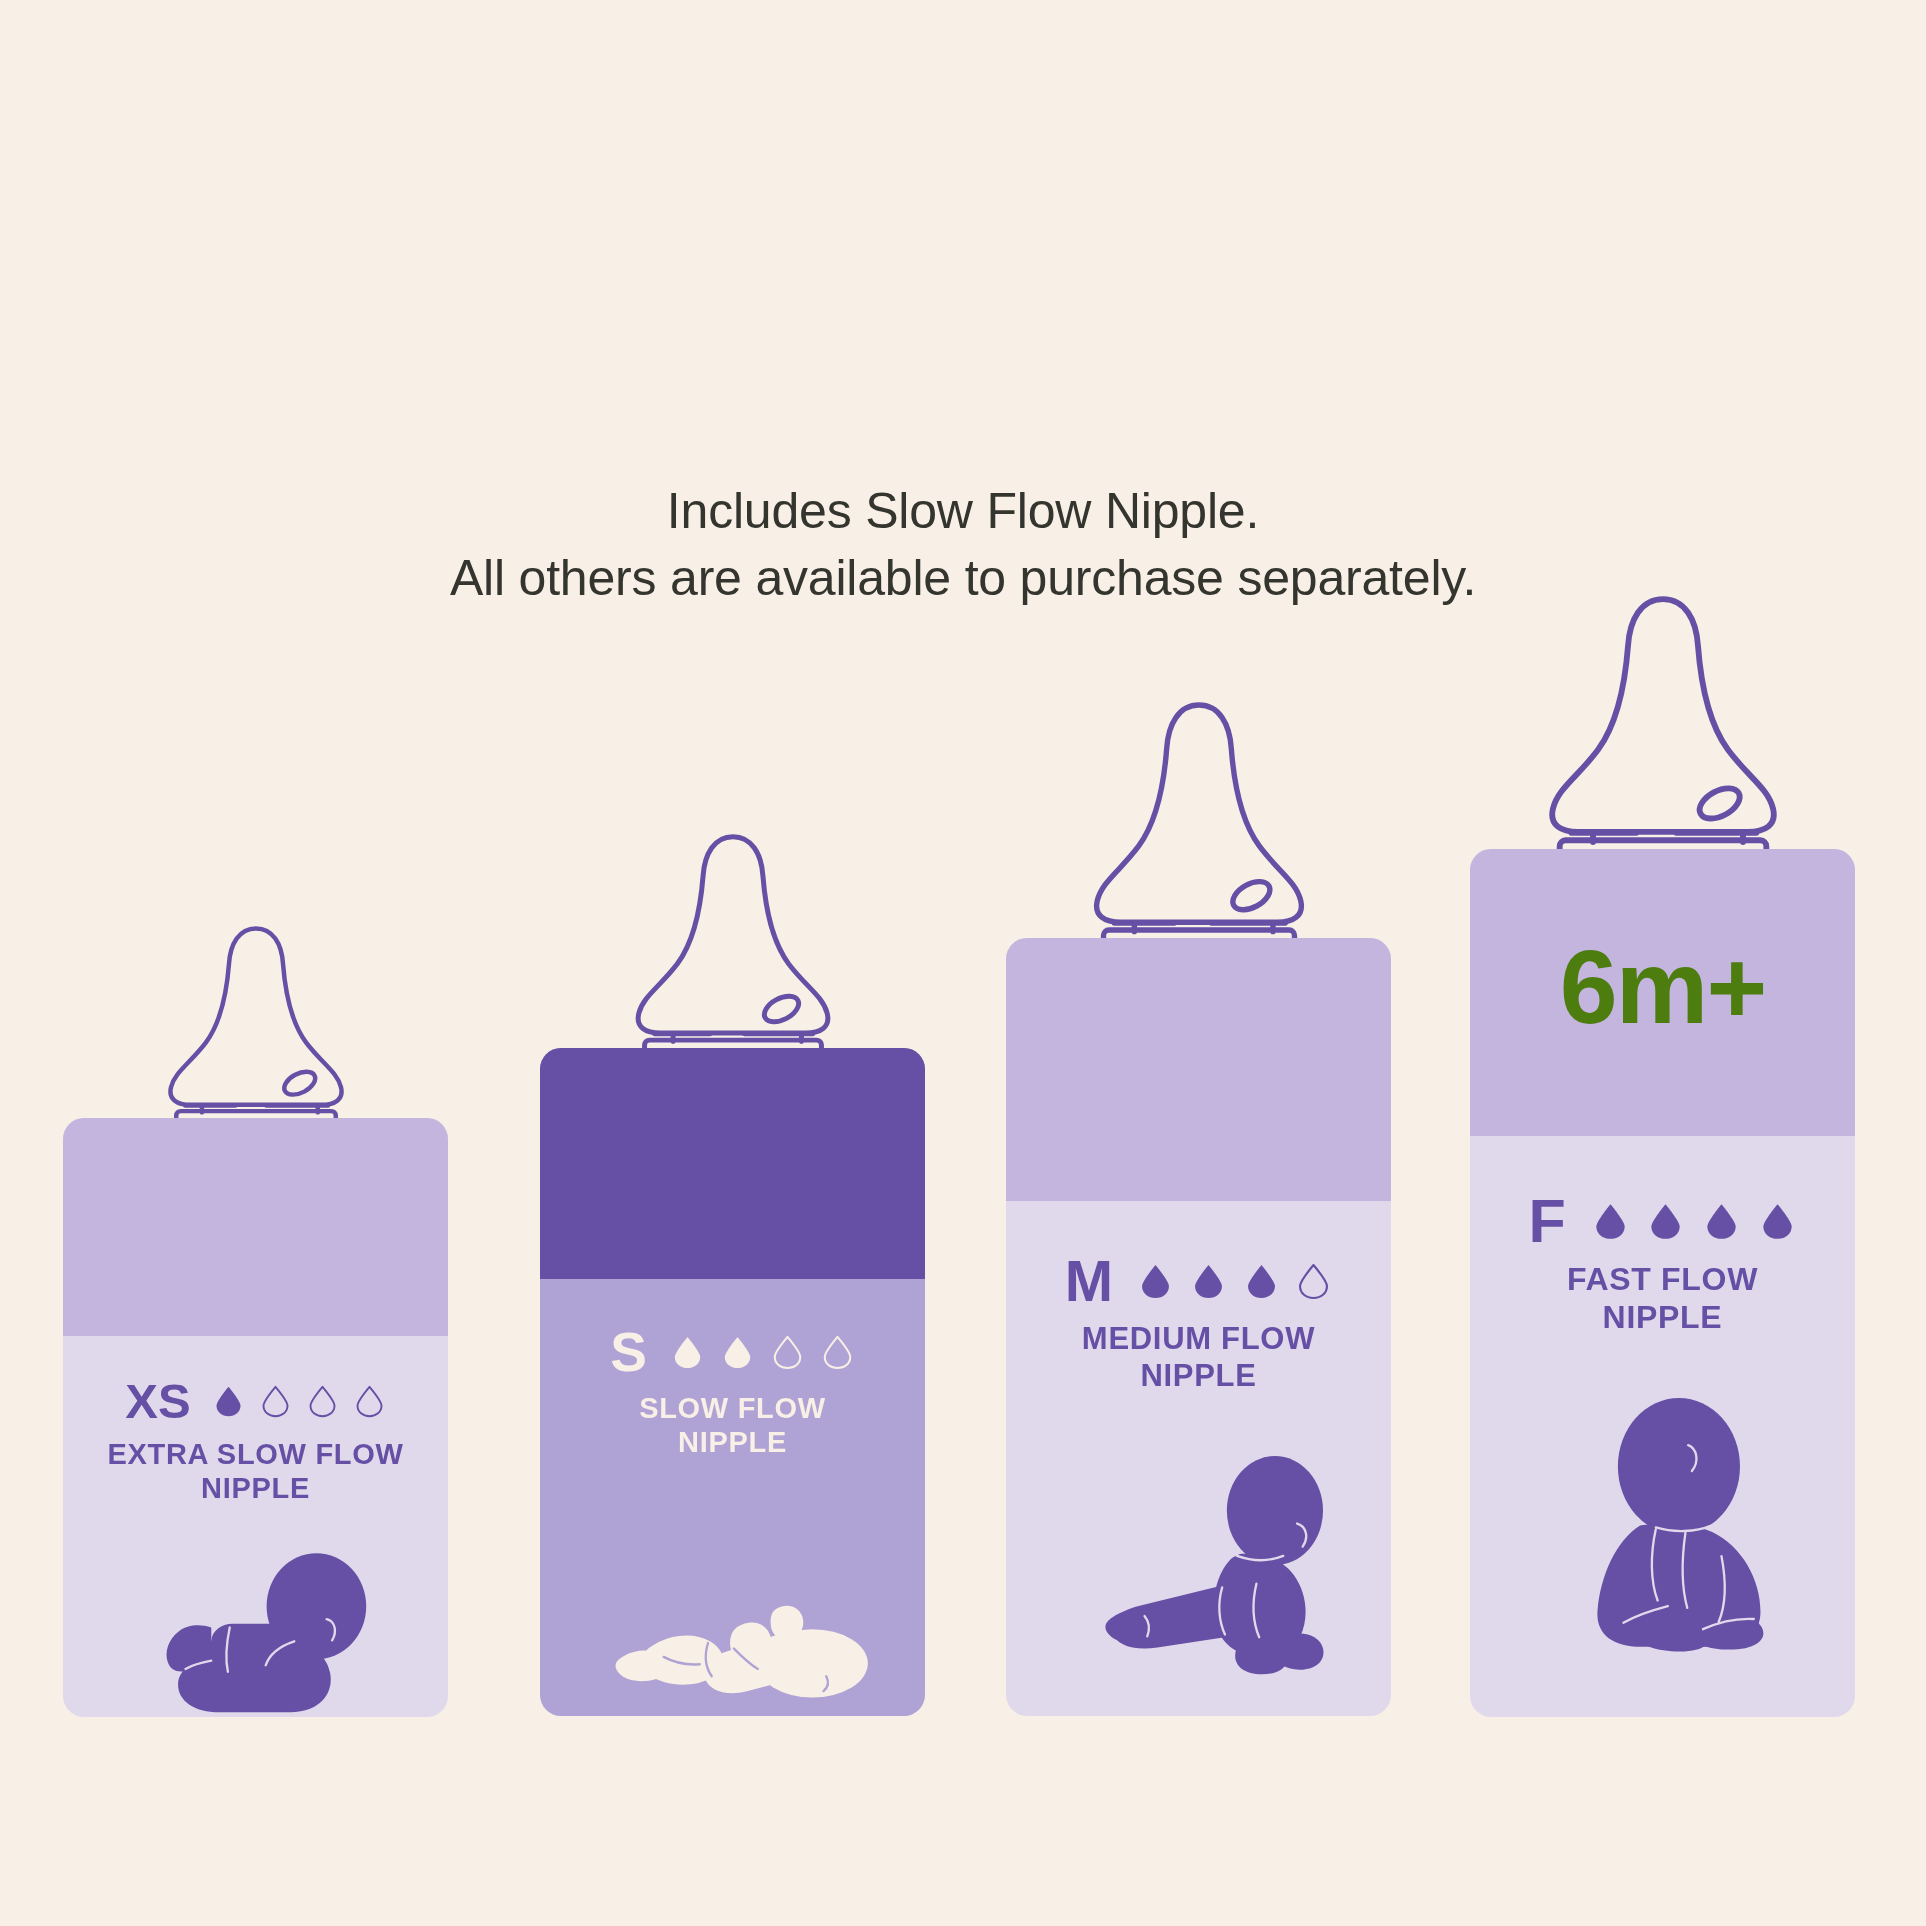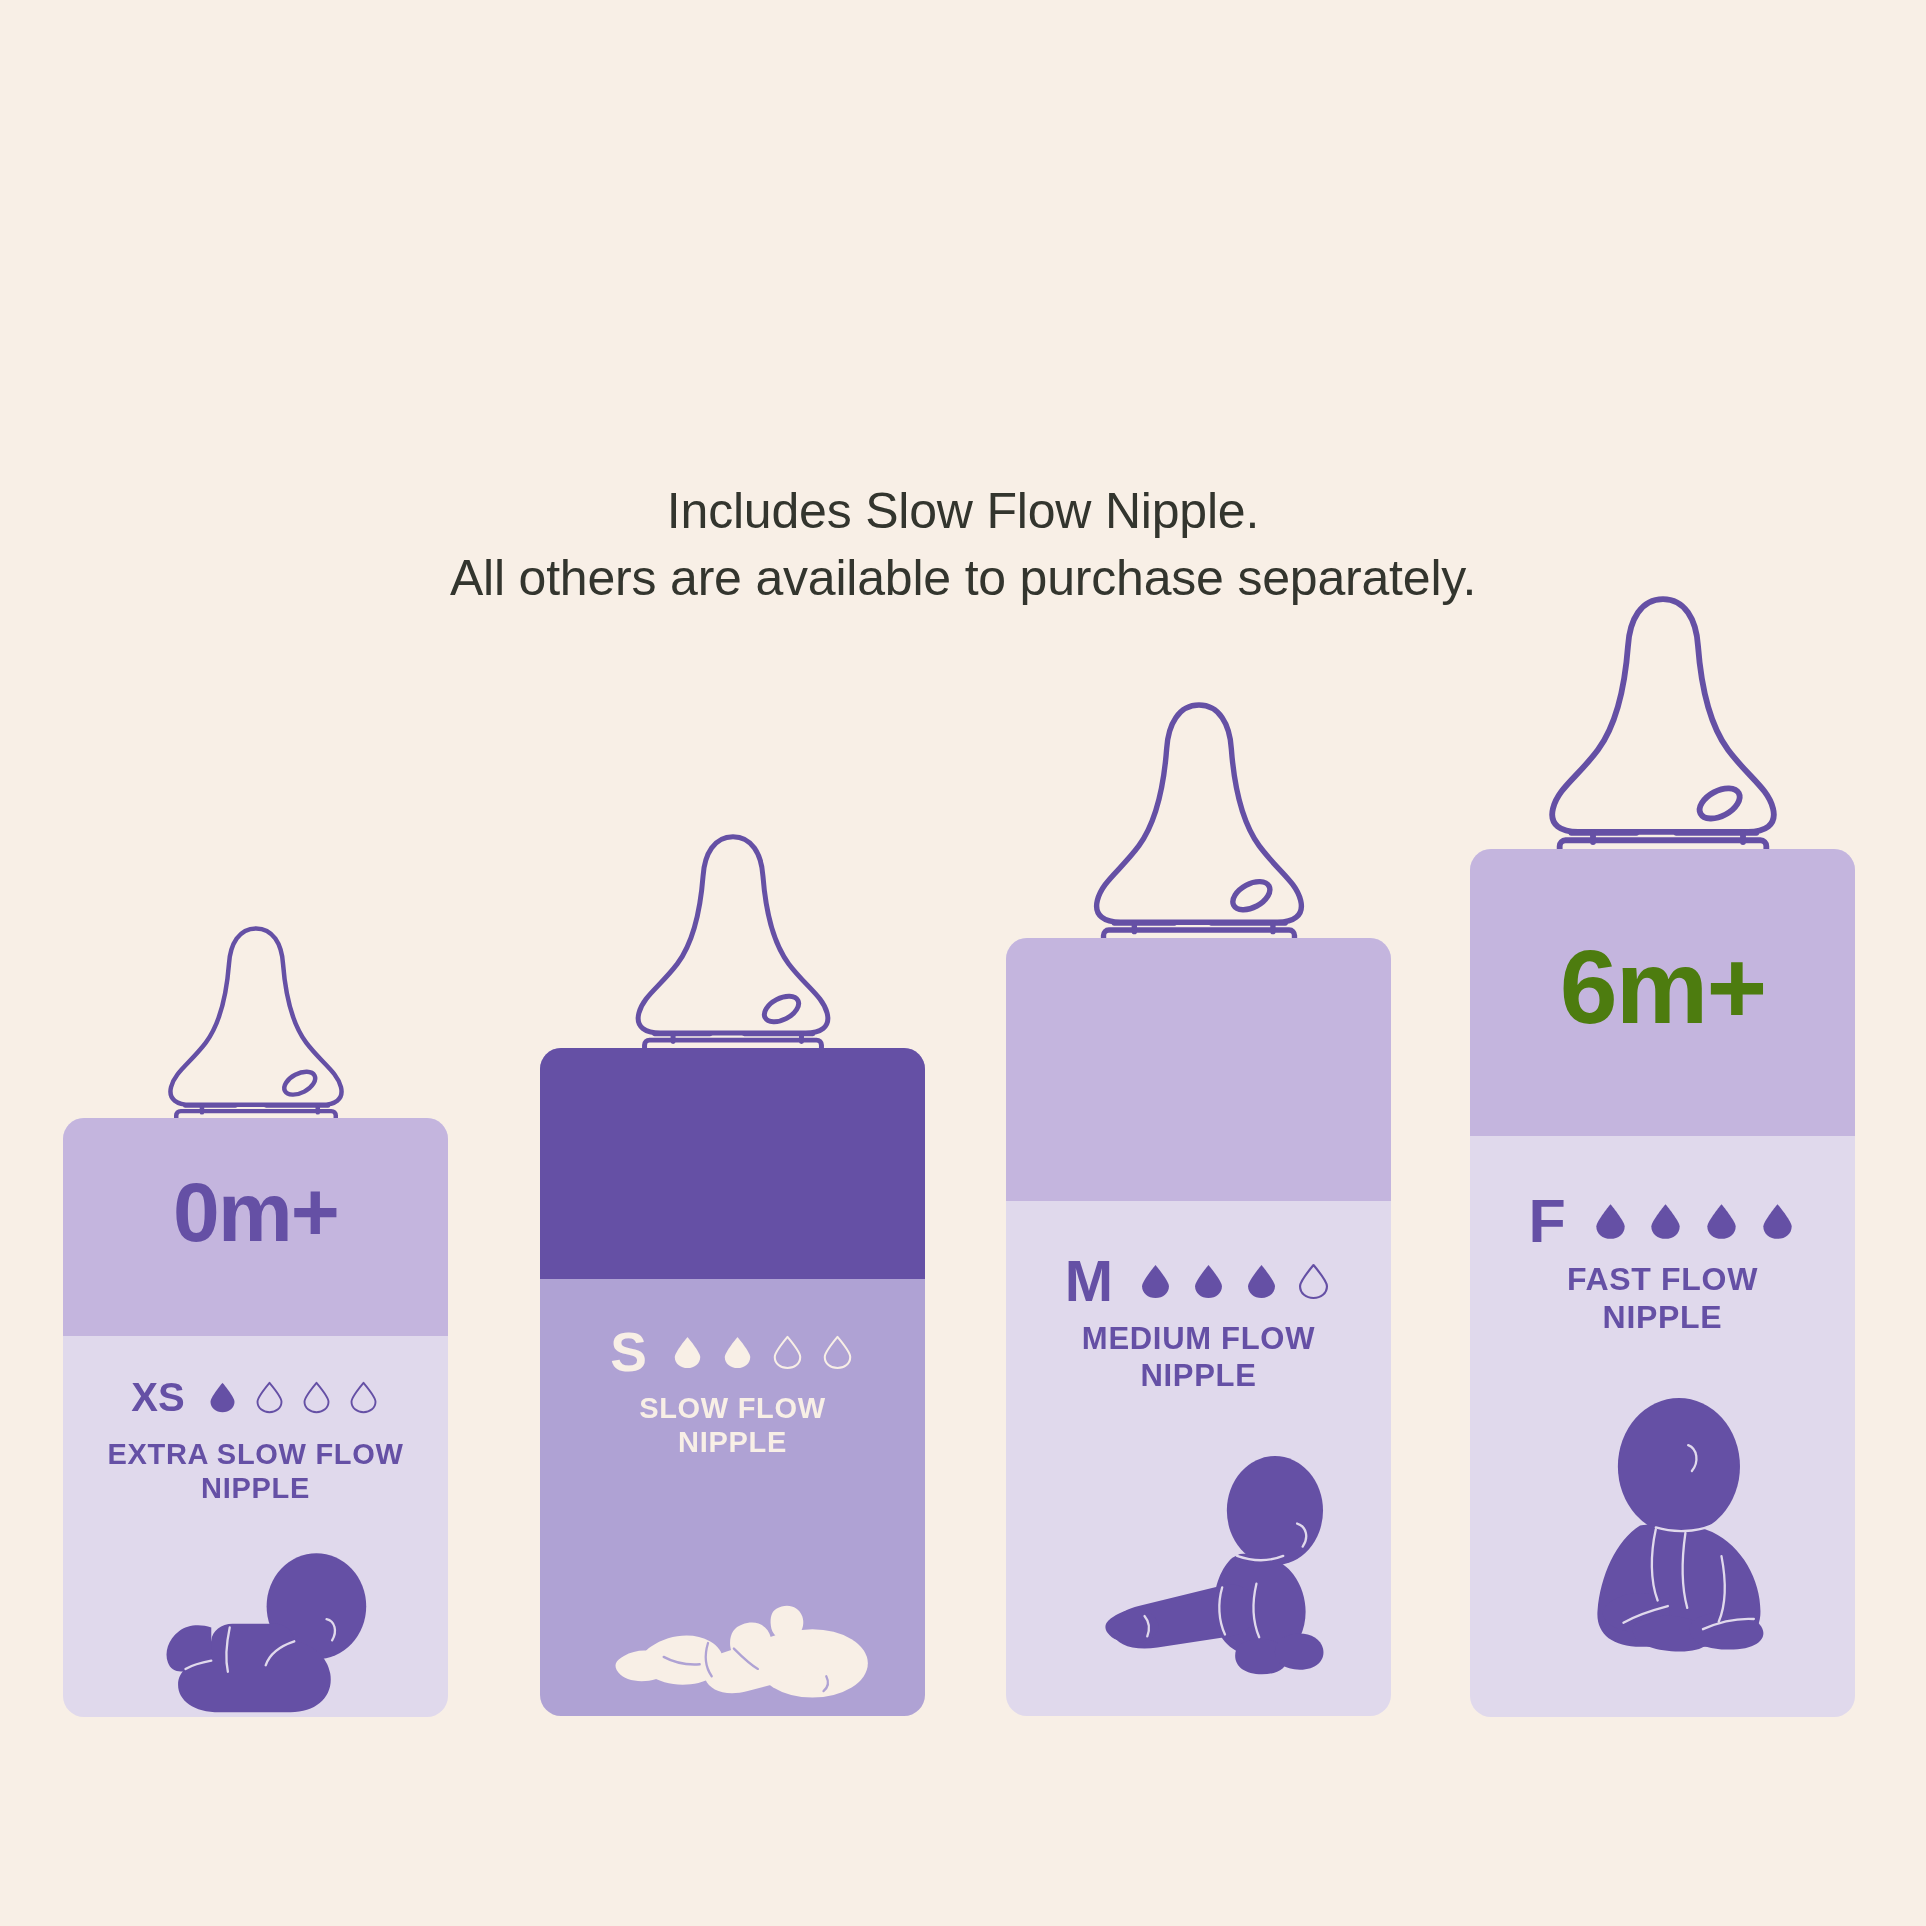--- a/index.html
+++ b/index.html
@@ -108,23 +108,22 @@
       <path d="M166 297 L262 297"></path>
       <path d="M66 297 L66 308"></path>
       <path d="M246 297 L246 308"></path>
       <rect x="26" y="306" width="248" height="18" rx="7"></rect>
     </g>
   </svg>
         </div>
         <div class="body" style="background: rgb(224, 217, 236);">
           <div class="band" style="height: 218px; background: rgb(196, 181, 222);"></div>
         </div>
-        <div class="age" style="top: 46px; font-size: 84px; color: rgb(101, 80, 165);">0m+</div>
         <div class="flowrow" style="top: 259px;">
-          <span class="sizeletter" style="font-size: 40px; color: rgb(101, 80, 165); margin-right: 21px;">XS</span>
+          <span class="sizeletter" style="font-size: 49px; color: rgb(101, 80, 165); margin-right: 21px;">XS</span>
           <span class="drops">
             <span style="margin-right: 14px;">
               <svg width="33" height="33" viewBox="0 0 48 55">
                 <path d="M24 3 C24 3 44 27 44 34.5 C44 45 35 52 24 52 C13 52 4 45 4 34.5 C4 27 24 3 24 3 Z" fill="#6550A5"></path>
               </svg>
             </span>
             <span style="margin-right: 14px;">
               <svg width="33" height="33" viewBox="0 0 48 55">
                 <path d="M24 3 C24 3 44 27 44 34.5 C44 45 35 52 24 52 C13 52 4 45 4 34.5 C4 27 24 3 24 3 Z" fill="none" stroke="#6550A5" stroke-width="3.2" stroke-linejoin="round"></path>
               </svg>

